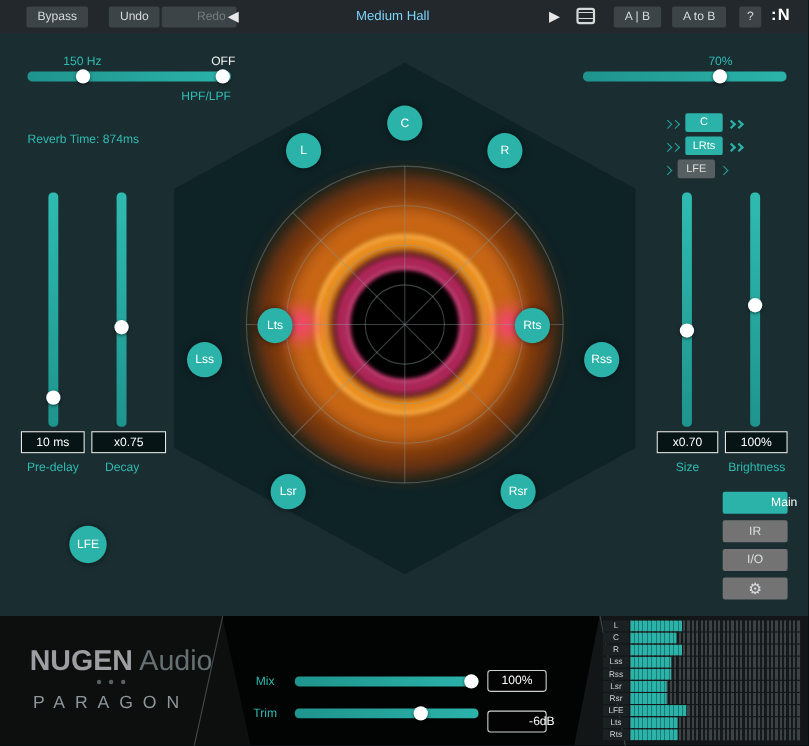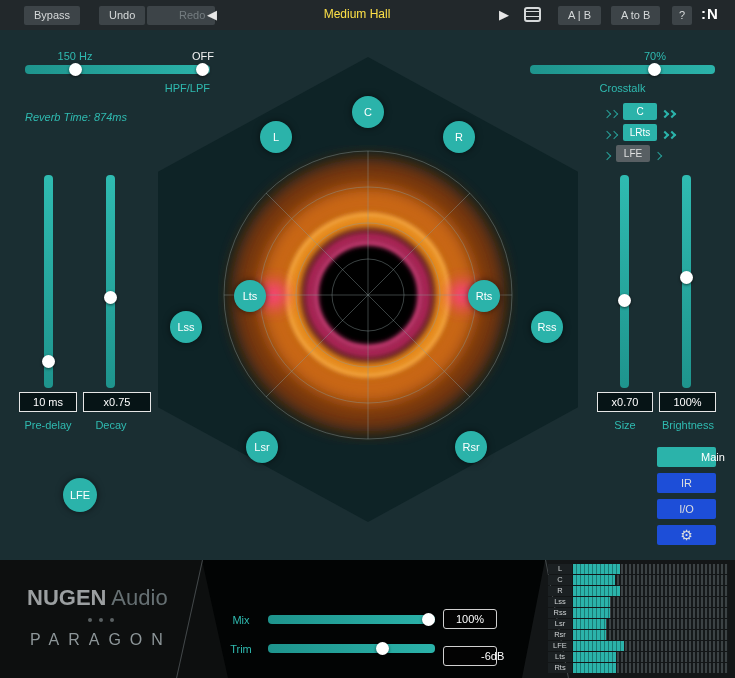--- a/index.html
+++ b/index.html
@@ -6,21 +6,21 @@
   html,body { background:#000; }
   body { font-family:"Liberation Sans", sans-serif; }
   #app { position:relative; width:735px; height:678px; background:#1a2e32; overflow:hidden; }
 
   
   .topbar { position:absolute; left:0; top:0; width:735px; height:30px; background:#22282b; }
   .tb-btn { position:absolute; top:6px; height:19px; line-height:19px; padding:0 10px;
             background:#3d4448; color:#d6d9da; font-size:11px; border-radius:2px; text-align:center; cursor:default; }
   .tb-btn.dim { color:#757d81;padding-left:32px; }
   .tb-icon { position:absolute; top:6px; color:#e8e8e8; font-size:13px; line-height:18px; }
-  .preset-name { position:absolute; left:267px; top:7px; width:180px; text-align:center; color:#fde047; font-size:12px; }
+  .preset-name { position:absolute; left:267px; top:7px; width:180px; text-align:center; color:#7dd3fc; font-size:12px; }
   .list-icon { position:absolute; left:524px; top:7px; width:17px; height:15px; border:2px solid #d6d9da; border-radius:3px;
                background:repeating-linear-gradient(180deg, transparent 0 2px, #d6d9da 2px 3px, transparent 3px 5px); }
   .nugen-logo { position:absolute; left:701px; top:5px; color:#ffffff; font-size:15px; font-weight:bold; letter-spacing:1px; }
 
   
   .main-bg { position:absolute; left:0; top:30px; width:735px; height:530px; background:#1a2e32; }
   .hexagon { position:absolute; left:158px; top:57px; width:420px; height:465px; background:#0e2326;
              clip-path:polygon(50% 0%, 100% 24.7%, 100% 75.3%, 50% 100%, 0% 75.3%, 0% 24.7%); }
   .viz { position:absolute; left:218px; top:145px; width:300px; height:300px; }
 
@@ -46,34 +46,34 @@
   .route-btn.on { background:#2bb3aa; color:#fff; }
   .route-btn.off { background:#585f63; color:#e0e0e0; }
   .chev { display:inline-block; width:6px; height:6px; border-top:2px solid #2bb3aa; border-right:2px solid #2bb3aa;
           transform:rotate(45deg); margin-right:1px; }
   .chev.thin { border-width:1px; opacity:.85; }
 
   
   .pbtn { position:absolute; left:657px; width:59px; height:20px; line-height:20px; border-radius:2px;
           text-align:center; font-size:11px; cursor:pointer; }
   .pbtn.active { background:#2bb3aa; color:#fff; }
-  .pbtn.gray { background:#1d4ed8; color:#dcdedf; }
+  .pbtn.gray { background:#737373; color:#dcdedf; }
 
   
   .node { position:absolute; width:32px; height:32px; border-radius:50%; background:#2bb3aa; color:#fff;
           font-size:11px; display:flex; align-items:center; justify-content:center;
           box-shadow:0 0 7px rgba(0,0,0,.55); cursor:grab; }
   .node.big { width:34px; height:34px; }
 
   
   .footer { position:absolute; left:0; top:560px; width:735px; height:118px; background:#020404; }
   .brand-panel { position:absolute; left:0; top:0; width:228px; height:118px; background:#0d0f0f;
                  clip-path:polygon(0 0, 202px 0, 228px 118px, 0 118px); }
   .diag-line { position:absolute; width:1px; height:121px; background:#43484a; transform-origin:top left; }
-  .brand-line { position:absolute; left:27px; top:25px; font-size:22px; }
+  .brand-line { position:absolute; left:27px; top:25px; font-size:26px; }
   .brand-bold { color:#9b9fa1; font-weight:bold; }
   .brand-light { color:#667073; }
   .brand-dots { position:absolute; left:88px; top:58px; display:flex; gap:7px; }
   .brand-dots i { width:4px; height:4px; border-radius:50%; background:#5a6163; }
   .product-name { position:absolute; left:30px; top:71px; font-size:16px; letter-spacing:9px; color:#8d9699; }
 
   .mix-label { position:absolute; left:222px; width:38px; text-align:center; }
   .fbox { position:absolute; left:443px; width:54px; height:20px; line-height:18px; background:#030303;
           border:1px solid #d0d0d0; border-radius:3px; color:#fff; font-size:11px; text-align:center; cursor:text; }
 
@@ -150,23 +150,22 @@
   <div class="teal-label" style="position:absolute; left:45px; top:50px; width:60px; text-align:center;">150 Hz</div>
   <div class="white-label" style="position:absolute; left:178px; top:50px; width:50px; text-align:center;">OFF</div>
   <div class="htrack" style="left:25px; top:65px; width:185px;"></div>
   <div class="knob" style="left:69px; top:63px;"></div>
   <div class="knob" style="left:196px; top:63px;"></div>
   <div class="teal-label" style="position:absolute; left:25px; top:82px; width:185px; text-align:right;">HPF/LPF</div>
 
   <div class="teal-label" style="position:absolute; left:625px; top:50px; width:60px; text-align:center;">70%</div>
   <div class="htrack" style="left:530px; top:65px; width:185px;"></div>
   <div class="knob" style="left:648px; top:63px;"></div>
-  <div class="teal-label" style="position:absolute; left:530px; top:82px; width:185px; text-align:center;">Crosstalk</div>
-
-  <div class="teal-label" style="position:absolute; left:25px; top:111px;font-style:italic;">Reverb Time: 874ms</div>
+
+  <div class="teal-label" style="position:absolute; left:25px; top:121px;">Reverb Time: 874ms</div>
 
   <div class="route-row" style="top:102px;">
     <span><i class="chev thin"></i><i class="chev thin"></i></span>
     <span class="route-btn on">C</span>
     <span><i class="chev"></i><i class="chev"></i></span>
   </div>
   <div class="route-row" style="top:123px;">
     <span><i class="chev thin"></i><i class="chev thin"></i></span>
     <span class="route-btn on">LRts</span>
     <span><i class="chev"></i><i class="chev"></i></span>

